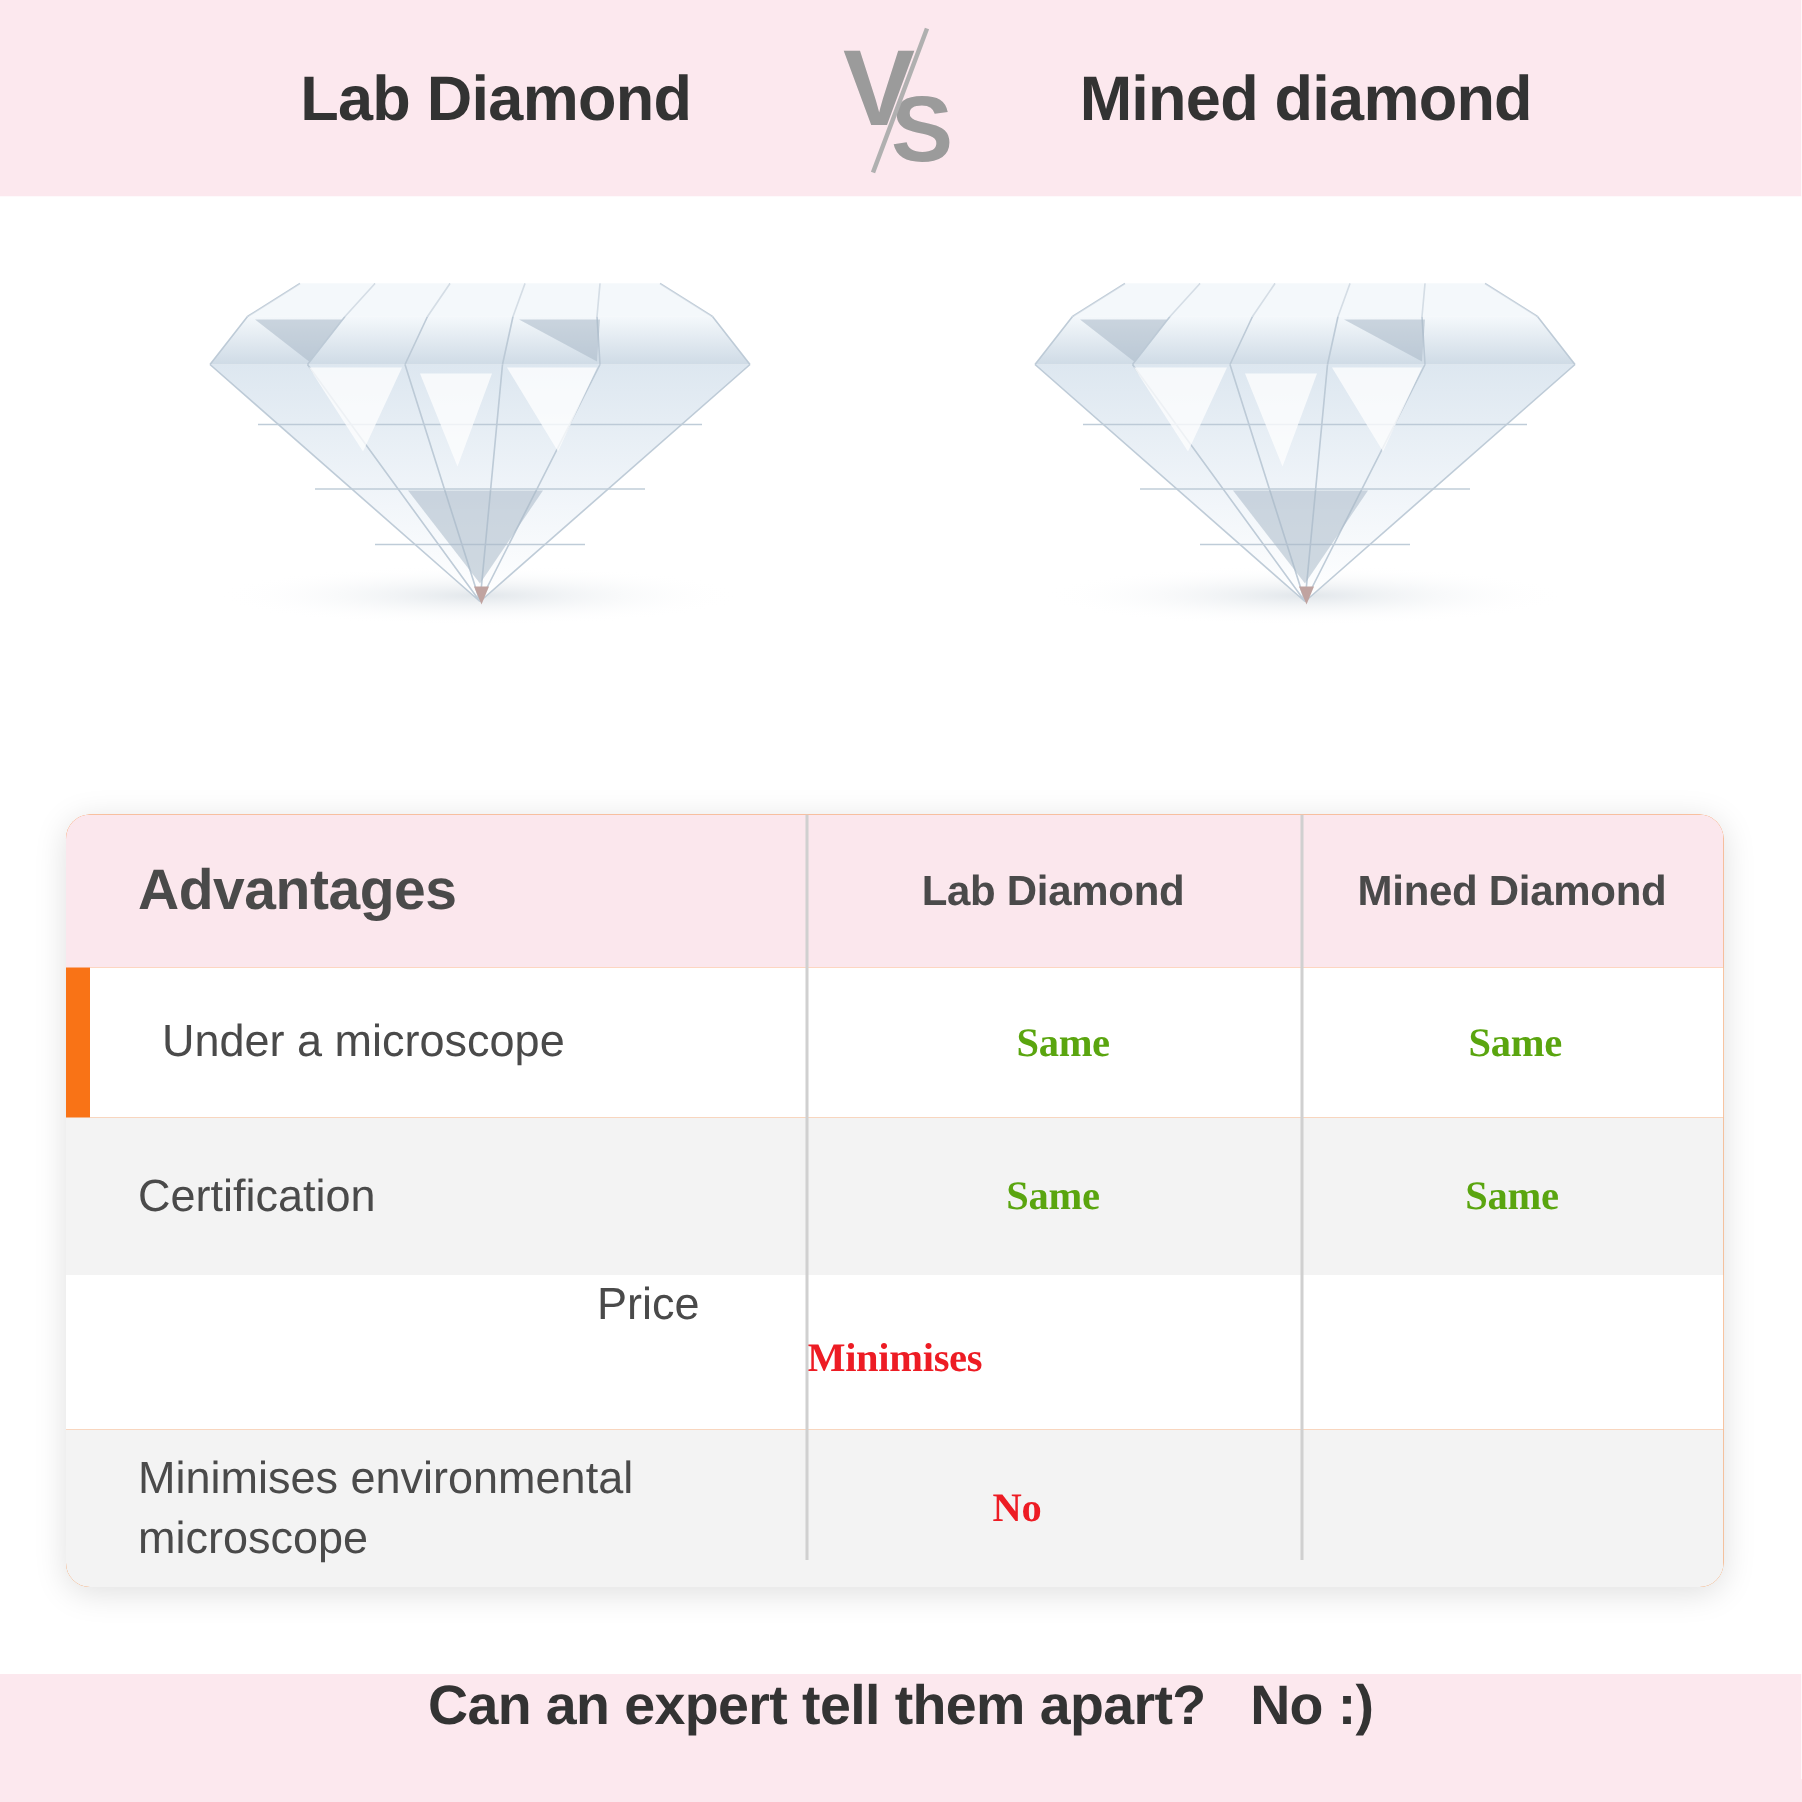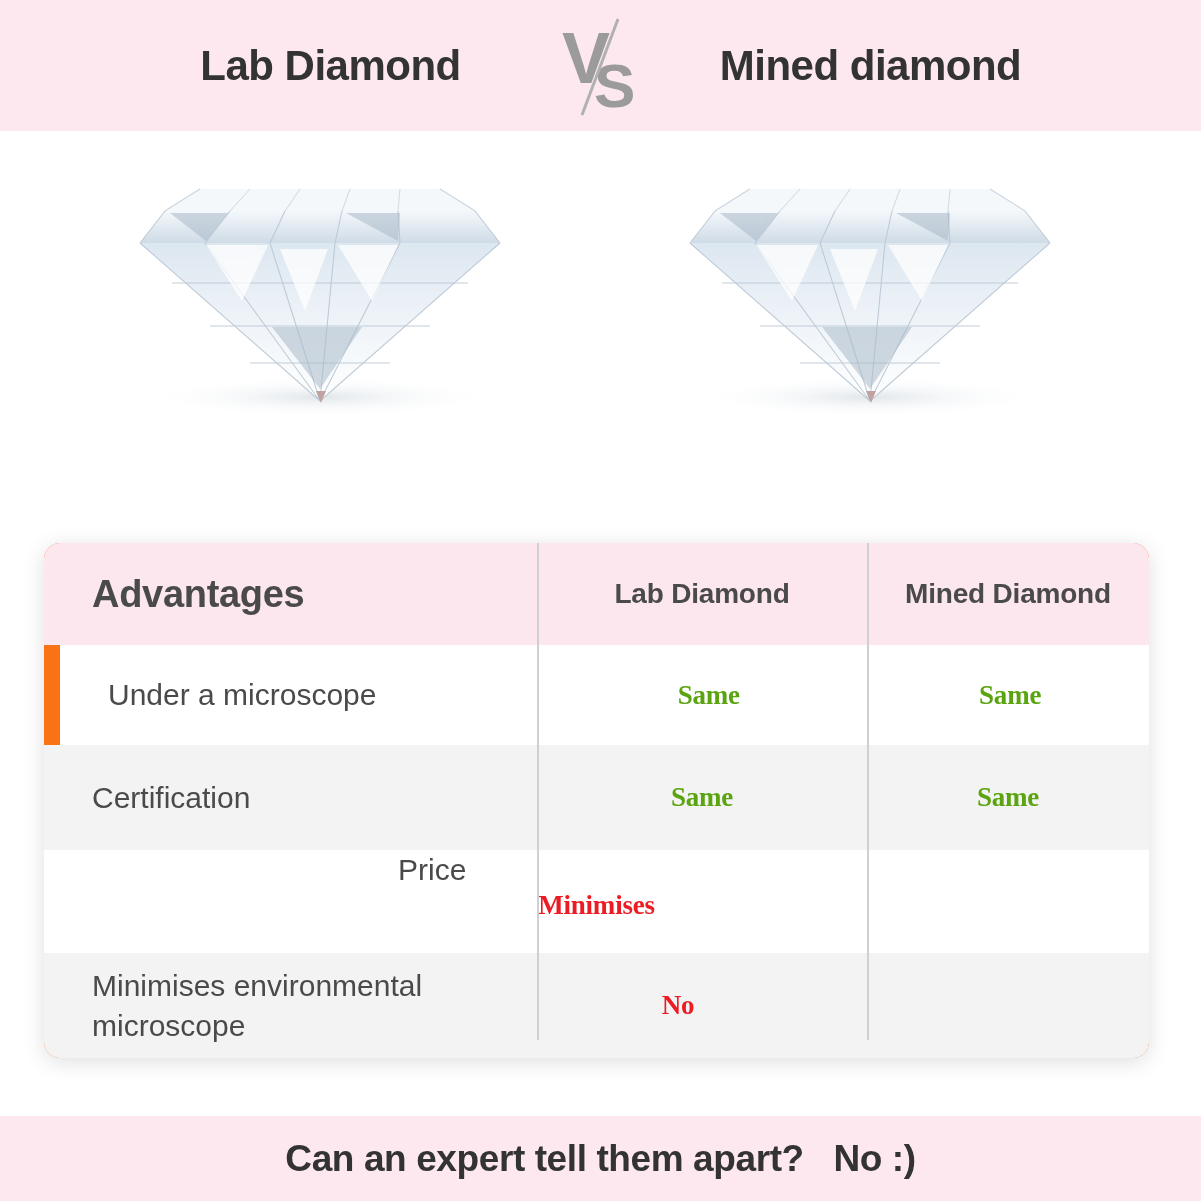--- a/index.html
+++ b/index.html
@@ -74,21 +74,21 @@
   .vdiv{
     position:absolute; top:0; width:2px; background:#d0d0d0;
     height:497px;
   }
   .vdiv-1{ left:493px; }
   .vdiv-2{ left:823px; }
 
   
   .foot-band{
     position:absolute; left:0; top:1116px; width:1201px; height:85px;
-    background:#fce8ee; display:flex; align-items:center; justify-content:center;
+    background:#fce8ee; display:flex; align-items:flex-start; justify-content:center;
   }
   .foot-text{
     font-size:37px; font-weight:bold; color:#333333; letter-spacing:-0.4px;
     white-space:pre;
   }
 </style>
 </head>
 <body>
 
 <div class="top-band">

